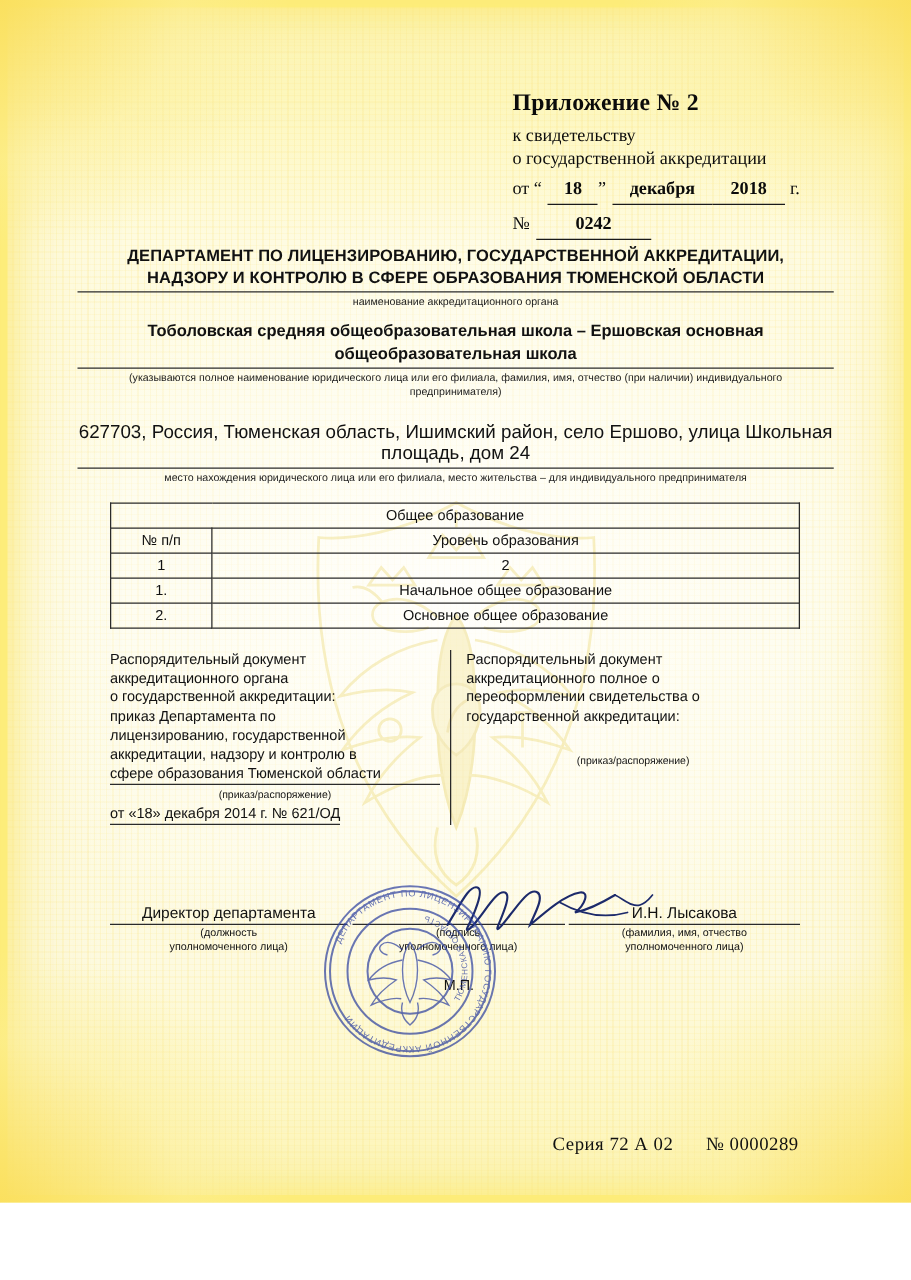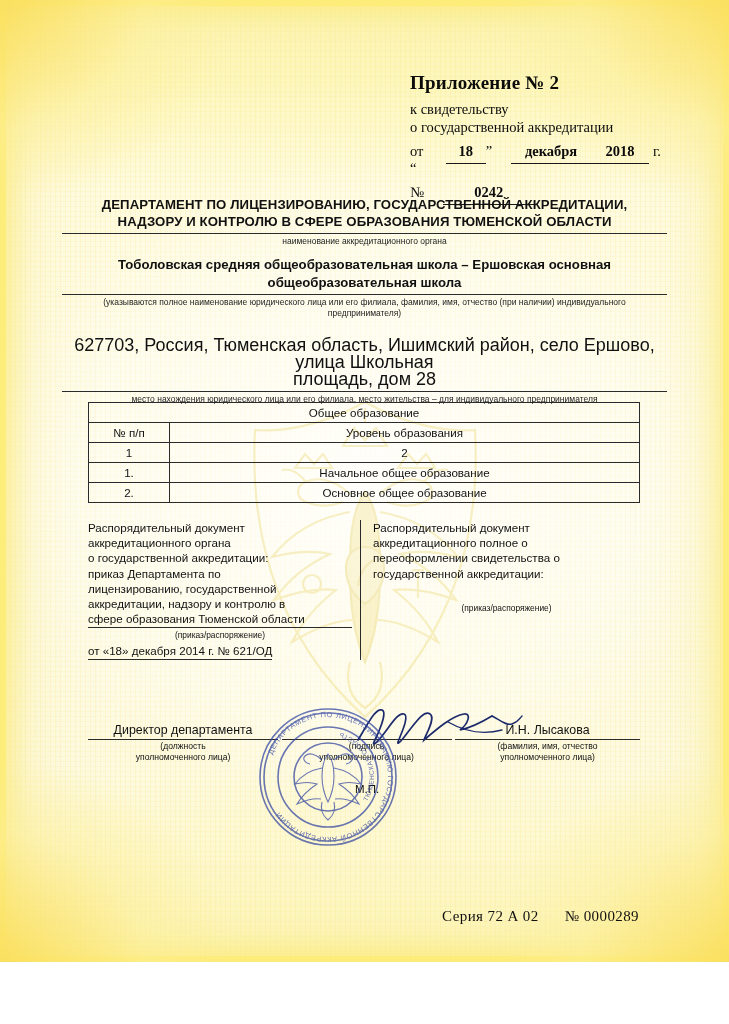--- a/index.html
+++ b/index.html
@@ -94,21 +94,21 @@
   .header-line {
     font-size: 14.5px;
     line-height: 18px;
   }
   .header-row {
     display: flex;
     align-items: baseline;
     margin-top: 7px;
     font-size: 14.5px;
   }
-  .header-row .lbl { margin-right: 19px; }
+  .header-row .lbl { margin-right: 5px; }
   .u-field {
     display: inline-block;
     border-bottom: 1px solid #1a1a1a;
     text-align: center;
     font-weight: bold;
     padding: 0 3px 3px 3px;
   }
   .w-day { min-width: 34px; }
   .w-month { min-width: 74px; }
   .w-year { min-width: 52px; }
@@ -155,21 +155,21 @@
 
   
   .address-block {
     position: absolute;
     left: 62px;
     top: 337px;
     width: 605px;
     text-align: center;
   }
   .address-text {
-    font-size: 18px;
+    font-size: 15px;
     line-height: 17px;
   }
 
   
   .table-wrap {
     position: absolute;
     left: 88px;
     top: 402px;
     width: 552px;
   }
@@ -374,21 +374,21 @@
     <div class="entity-block">
       <div class="entity-name">Тоболовская средняя общеобразовательная школа – Ершовская основная</div>
       <div class="entity-name">общеобразовательная школа</div>
       <div class="rule"></div>
       <div class="caption">(указываются полное наименование юридического лица или его филиала, фамилия, имя, отчество (при наличии) индивидуального</div>
       <div class="caption">предпринимателя)</div>
     </div>
 
     <div class="address-block">
       <div class="address-text">627703, Россия, Тюменская область, Ишимский район, село Ершово, улица Школьная</div>
-      <div class="address-text">площадь, дом 28</div>
+      <div class="address-text">площадь, дом 24</div>
       <div class="rule"></div>
       <div class="caption">место нахождения юридического лица или его филиала, место жительства – для индивидуального предпринимателя</div>
     </div>
 
     <div class="table-wrap">
       <table class="edu-table">
         <tbody>
           <tr>
             <td colspan="2">Общее образование</td>
           </tr>

